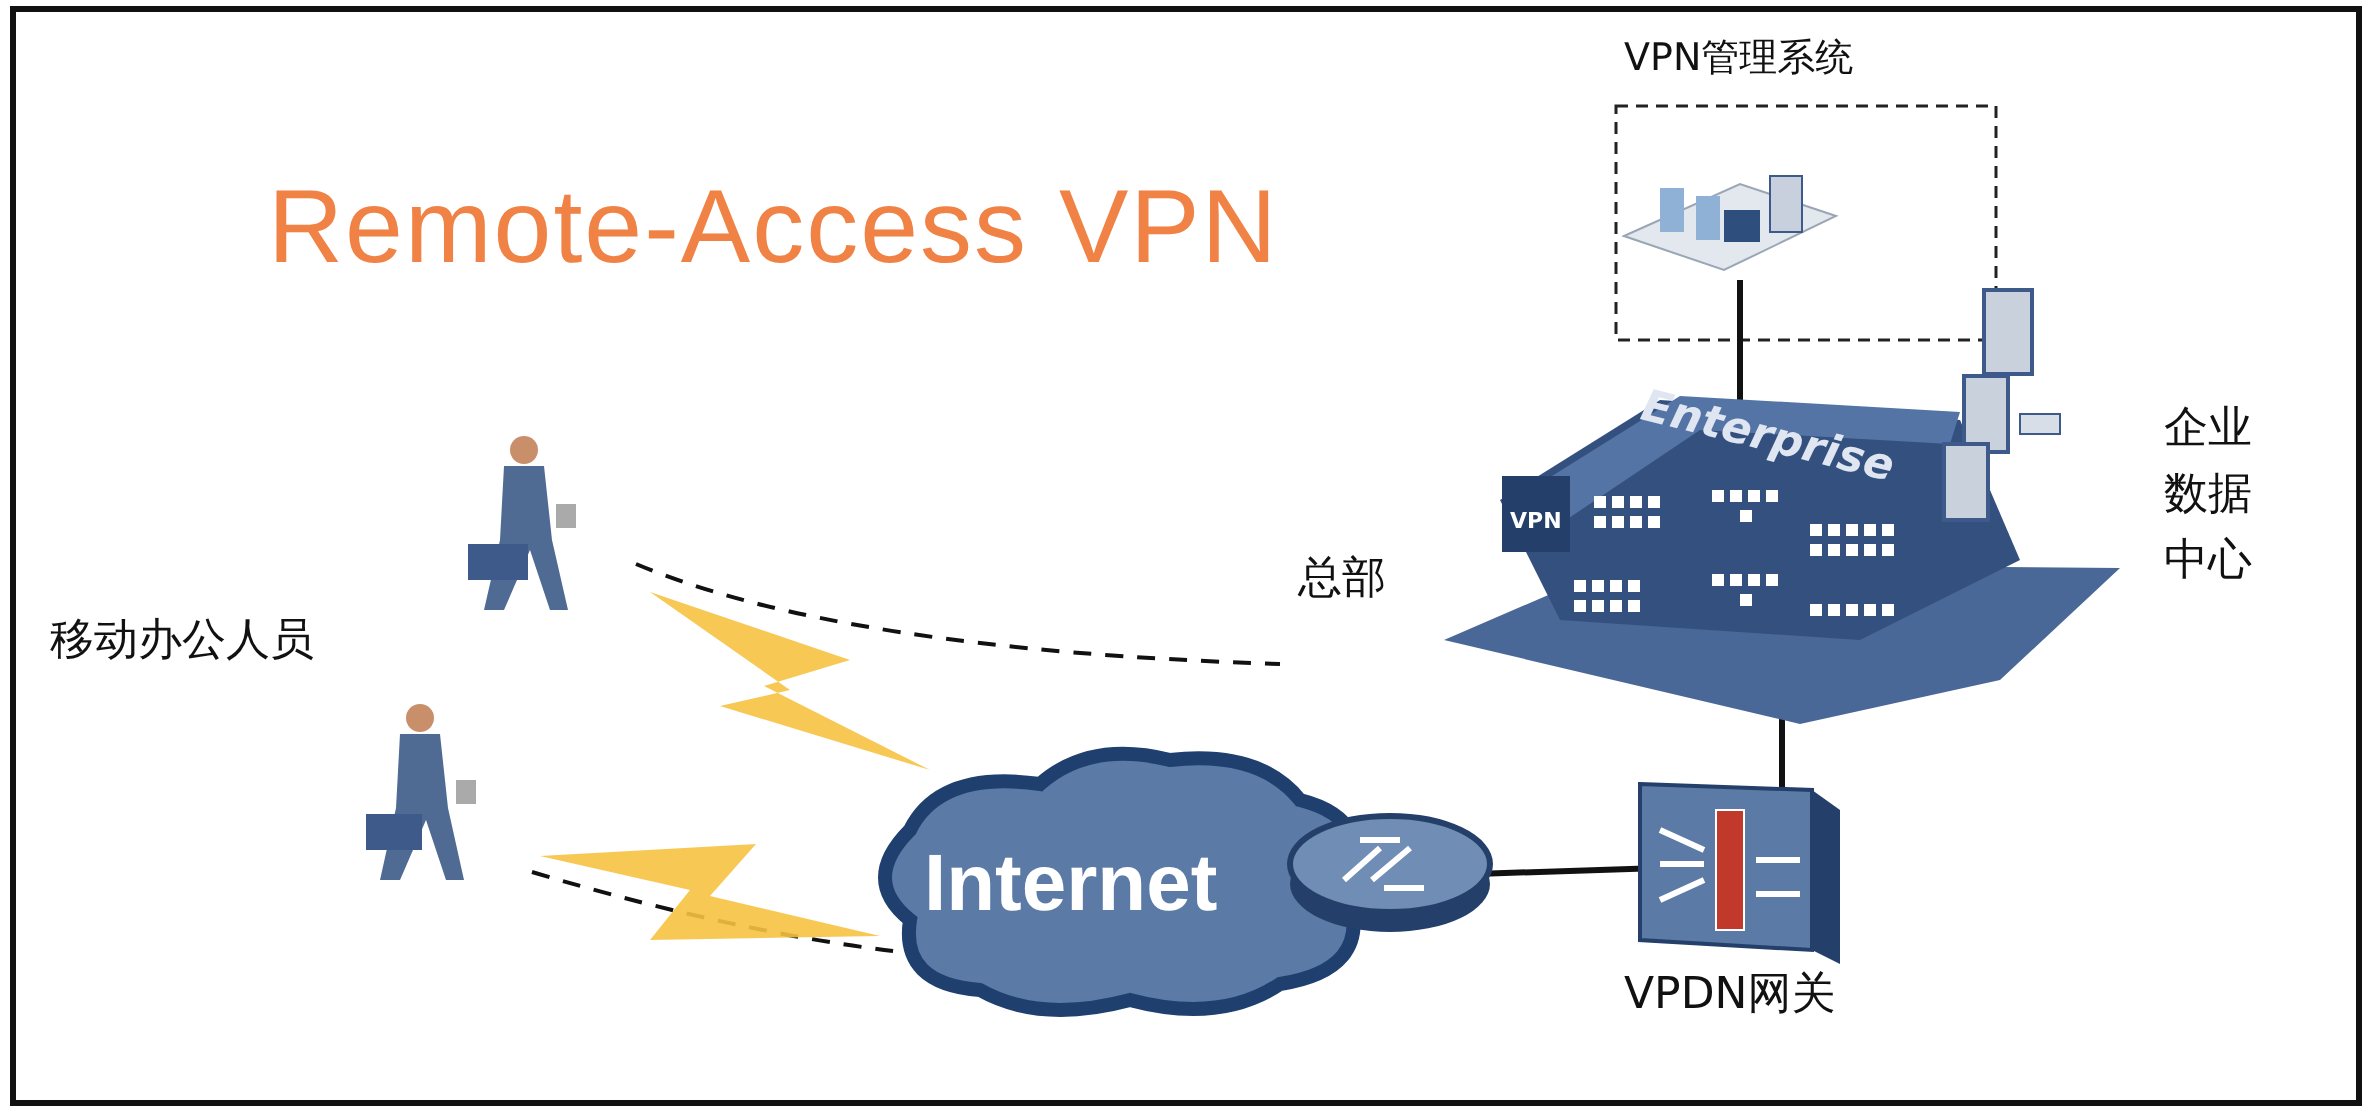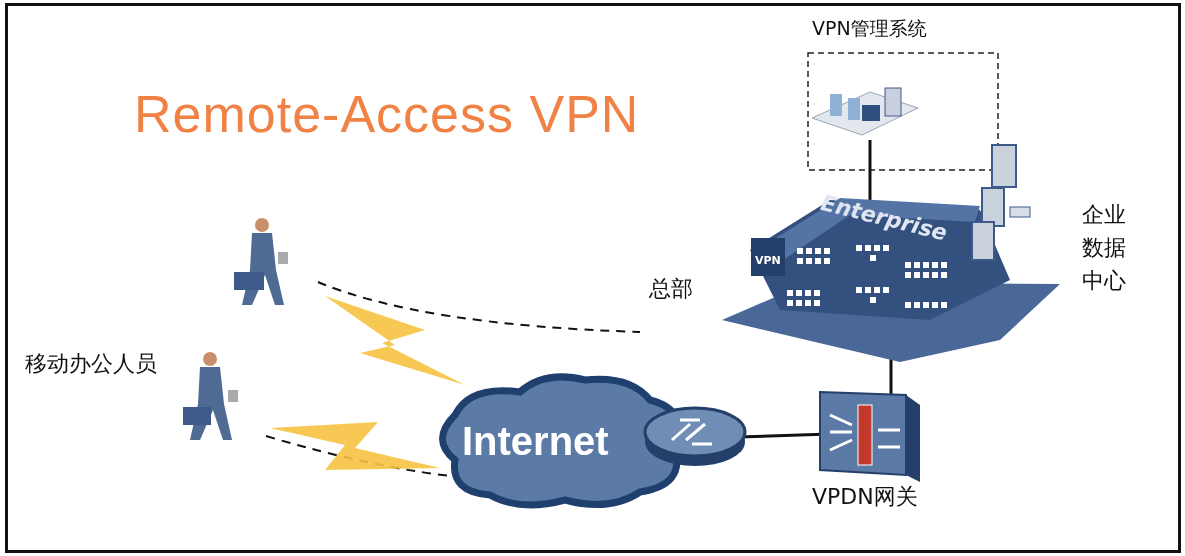--- a/index.html
+++ b/index.html
@@ -129,14 +129,14 @@
   </g>
 </svg>
 
 <div class="lbl" style="left:812px;top:16px;font-size:19px;">VPN管理系统</div>
 <div class="lbl" style="left:649px;top:238px;margin-top:36px;">总部</div>
 <div class="lbl" style="left:1082px;top:198px;line-height:33px;text-align:right;">
   <div>企业</div>
   <div>数据</div>
   <div>中心</div>
 </div>
-<div class="lbl" style="left:25px;top:305px;margin-top:44px;">移动办公人员</div>
+<div class="lbl" style="left:25px;top:305px;">移动办公人员</div>
 <div class="lbl" style="left:812px;top:482px;">VPDN网关</div>
 
 </body></html>

